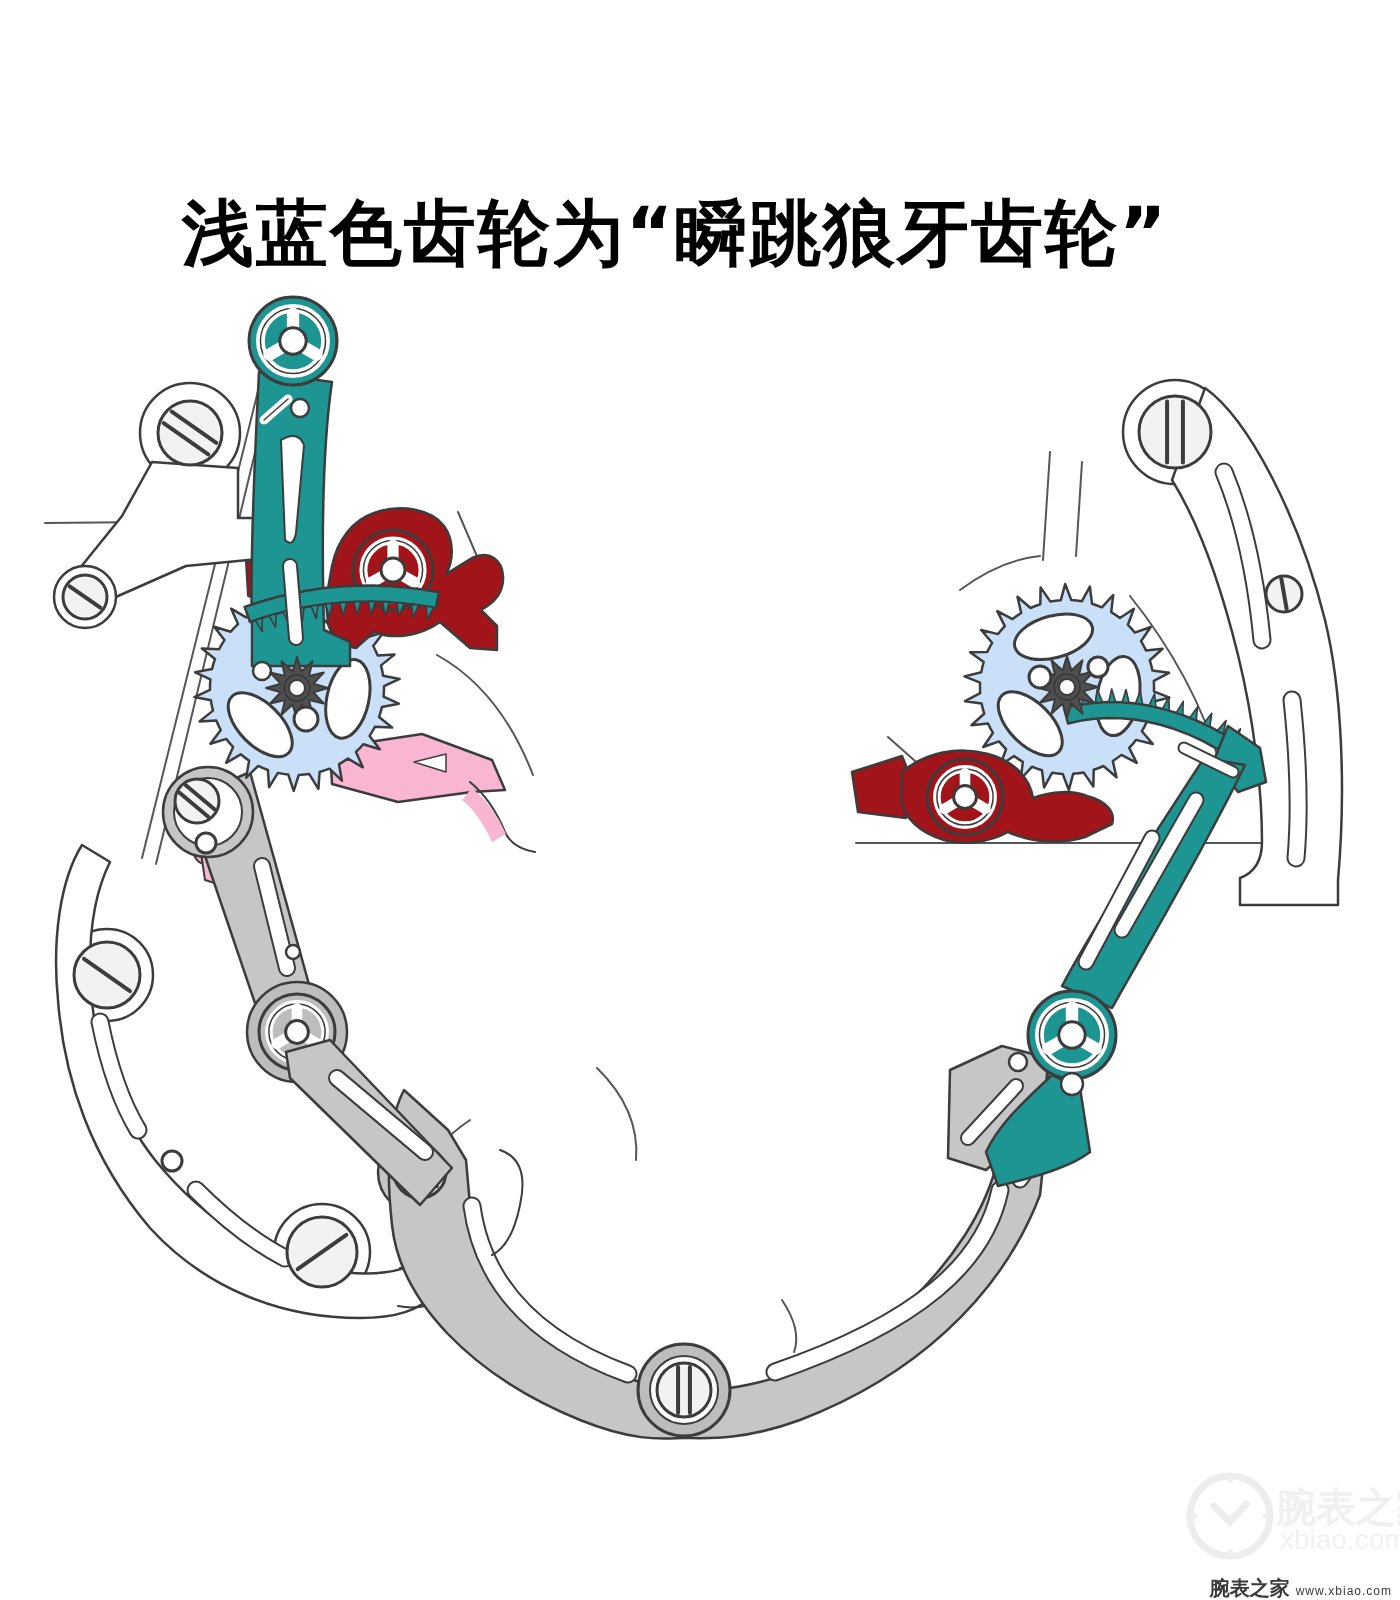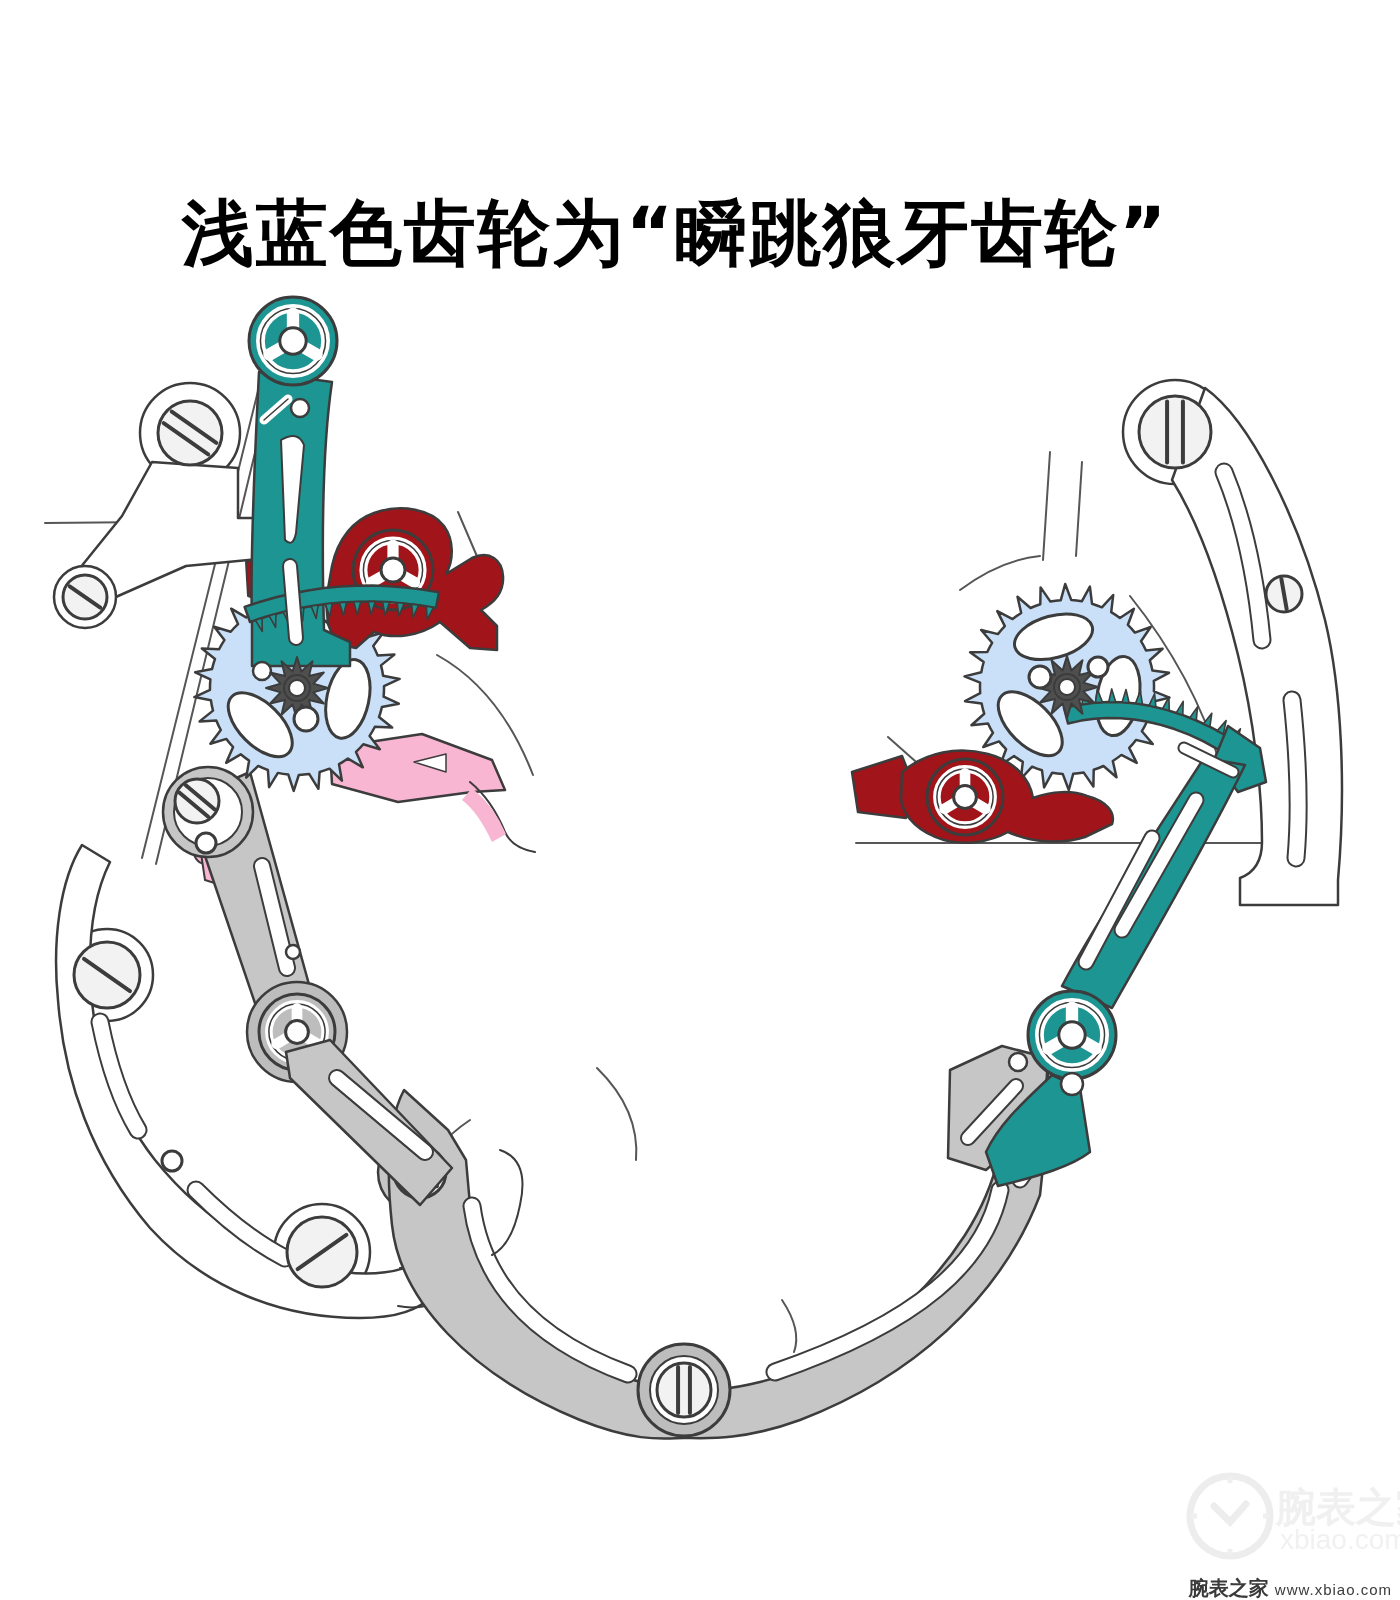--- a/index.html
+++ b/index.html
@@ -7,21 +7,21 @@
          font-family:"Liberation Sans","DejaVu Sans",sans-serif;}
   #title{position:absolute;left:675px;top:138px;transform:translateX(-50%);
          font-size:72px;font-weight:900;color:#000;white-space:nowrap;letter-spacing:2px;
          font-family:"DejaVu Sans","Liberation Sans",sans-serif;}
   #mech{position:absolute;left:0;top:0;}
   #wm-faint{position:absolute;left:1180px;top:1462px;width:220px;height:105px;}
   #wm-faint .big{position:absolute;left:96px;top:18px;font-size:40px;font-weight:bold;color:#f0f0f0;white-space:nowrap;}
   #wm-faint .small{position:absolute;left:100px;top:62px;font-size:28px;color:#f1f1f1;white-space:nowrap;}
   #wm-footer{position:absolute;right:8px;top:1575px;font-size:18px;color:#3a3a3a;white-space:nowrap;}
   #wm-footer .brand{font-weight:bold;font-size:20px;margin-right:6px;}
-  #wm-footer .url{font-size:15px;letter-spacing:1px;}
+  #wm-footer .url{font-size:12px;letter-spacing:1px;}
 </style>
 </head>
 <body>
 
 <div id="stage">
   <h1 id="title">浅蓝色齿轮为“瞬跳狼牙齿轮”</h1>
 
   <svg id="mech" width="1400" height="1600" viewBox="0 0 1400 1600" xmlns="http://www.w3.org/2000/svg">
       <g>
         <path d="M258,391 L142,858" fill="none" stroke="#565656" stroke-width="2" stroke-linejoin="round" stroke-linecap="round"></path>

